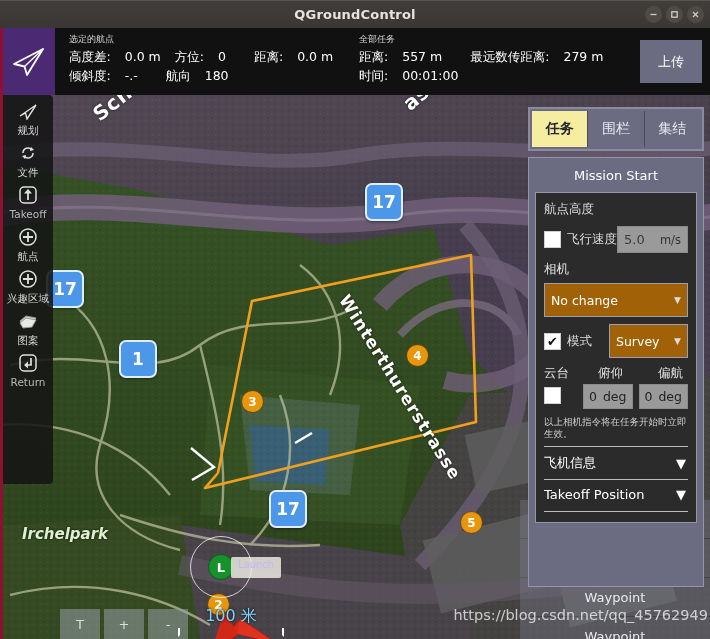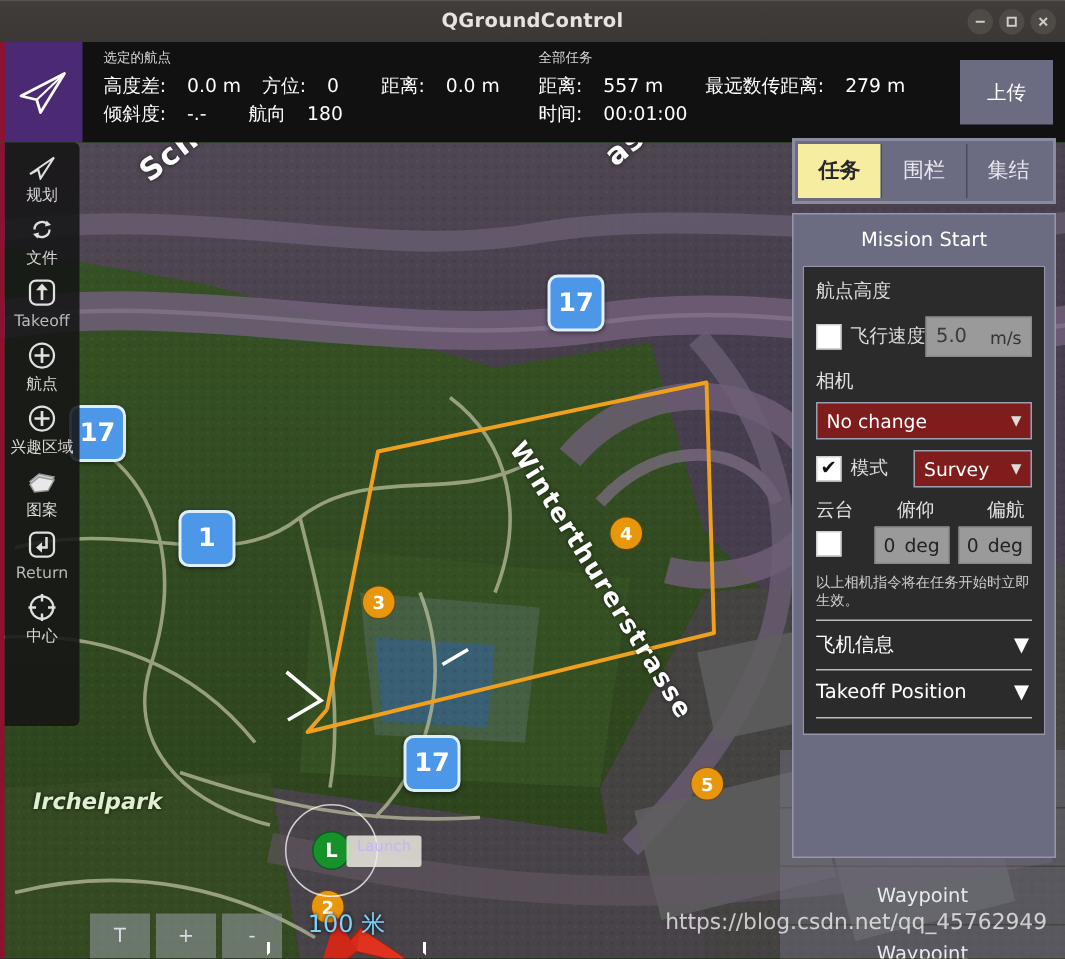--- a/index.html
+++ b/index.html
@@ -126,21 +126,21 @@
   .ts-item {
     display: flex; flex-direction: column; align-items: center; justify-content: flex-start;
     padding: 2px 0 3px 0; cursor: pointer;
   }
   .ts-icon { width: 26px; height: 24px; display:flex; align-items:center; justify-content:center; }
   .ts-lbl { color: #d8d8d8; font-size: 10.5px; margin-top: 1px; line-height: 12px;}
   .ts-lbl.en { color: #b9b9b9; }
 
   
   #rightpanel {
-    position: absolute; right: 0; top: 80px; width: 190px; height: 444px;
+    position: absolute; right: 0; top: 95px; width: 190px; height: 444px;
     z-index: 25;
   }
   #seg-tabs {
     position: absolute; top: 12px; left: 8px; width: 176px; height: 44px;
     background: #6b6b82; border: 2px solid #8a8aa0;
     display: flex; align-items: stretch; padding: 2px;
   }
   .seg {
     flex: 1; display: flex; align-items: center; justify-content: center;
     color: #e8e8f0; font-size: 14px; cursor: pointer;
@@ -170,23 +170,23 @@
   }
   .txtbox.dim { background: #9a9a9a; color: #3a3a3a; border-color: #8a8a8a; }
   .txtbox .unit { font-size: 11.5px; color: #333; }
   .chk {
     width: 17px; height: 17px; background: #ffffff; border: 1px solid #d0d0d0;
     margin-right: 6px; display: flex; align-items: center; justify-content: center;
     color: #111; font-size: 13px; cursor: pointer; flex: none;
   }
   .sec-lbl { color: #e2e2e2; font-size: 12.5px; margin: 6px 0 5px 0; }
   .combo {
-    height: 25px; background: #7f1d1d; border: 1px solid #9e9eb2;
+    height: 25px; background: #a16207; border: 1px solid #9e9eb2;
     display: flex; align-items: center; justify-content: space-between;
-    padding: 3px 6px; color: #ffffff; font-size: 12.5px; cursor: pointer;
+    padding: 16px 6px; color: #ffffff; font-size: 12.5px; cursor: pointer;
   }
   .combo .caret { font-size: 9px; color: #dcdcdc; }
   .gimbal-hdr { display: flex; margin: 7px 0 2px 0; }
   .gimbal-hdr > div { color: #e2e2e2; font-size: 12.5px; }
   .gimbal-row { display: flex; align-items: flex-start; }
   .degbox {
     width: 54px; height: 25px; background: #9a9a9a; border: 1px solid #8a8a8a;
     display: flex; align-items: center; justify-content: space-between;
     padding: 0 5px; color: #222; font-size: 12.5px;
   }
@@ -221,21 +221,21 @@
     position: absolute; left: 178px; bottom: 2px; z-index: 30;
     width: 106px; text-align: center;
   }
   #scalebar .sb-text { color: #7dd3fc; font-size: 16px; text-shadow: 0 0 3px #000; }
   #scalebar .sb-bar {
     position: relative; height: 9px; margin-top: 1px;
     border-left: 2px solid #ffffff; border-right: 2px solid #ffffff;
     border-bottom: 2px solid rgba(255,255,255,0);
   }
   #watermark {
-    position: absolute; right: 12px; bottom: 16px; z-index: 35;
+    position: absolute; right: 2px; bottom: 16px; z-index: 35;
     color: rgba(255,255,255,.72); font-size: 14.5px; white-space: nowrap;
   }
 </style>
 </head>
 <body>
 
 <div id="app">
 
   <div id="titlebar">
     <div class="tb-title">QGroundControl</div>
@@ -494,29 +494,20 @@
       <div class="ts-icon">
         <svg width="22" height="22" viewBox="0 0 22 22">
           <rect x="3" y="3" width="16" height="16" rx="4" fill="none" stroke="#e0e0e0" stroke-width="1.5"></rect>
           <path d="M14 6 L14 13 L9 13" fill="none" stroke="#e0e0e0" stroke-width="1.7"></path>
           <polygon points="7,13 11,9.5 11,16.5" fill="#e0e0e0"></polygon>
         </svg>
       </div>
       <div class="ts-lbl en">Return</div>
     </div>
 
-    <div class="ts-item">
-      <div class="ts-icon">
-        <svg width="22" height="22" viewBox="0 0 22 22">
-          <circle cx="11" cy="11" r="7.5" fill="none" stroke="#e0e0e0" stroke-width="1.5"></circle>
-          <path d="M11 2 L11 7 M11 15 L11 20 M2 11 L7 11 M15 11 L20 11" stroke="#e0e0e0" stroke-width="1.6"></path>
-        </svg>
-      </div>
-      <div class="ts-lbl">中心</div>
-    </div>
   </div>
 
   <div id="mission-list">
     <div class="ml-item">Takeoff</div>
     <div class="ml-item">Waypoint</div>
     <div class="ml-item">Waypoint</div>
     <div class="ml-item">Waypoint</div>
   </div>
 
   <div id="rightpanel">

